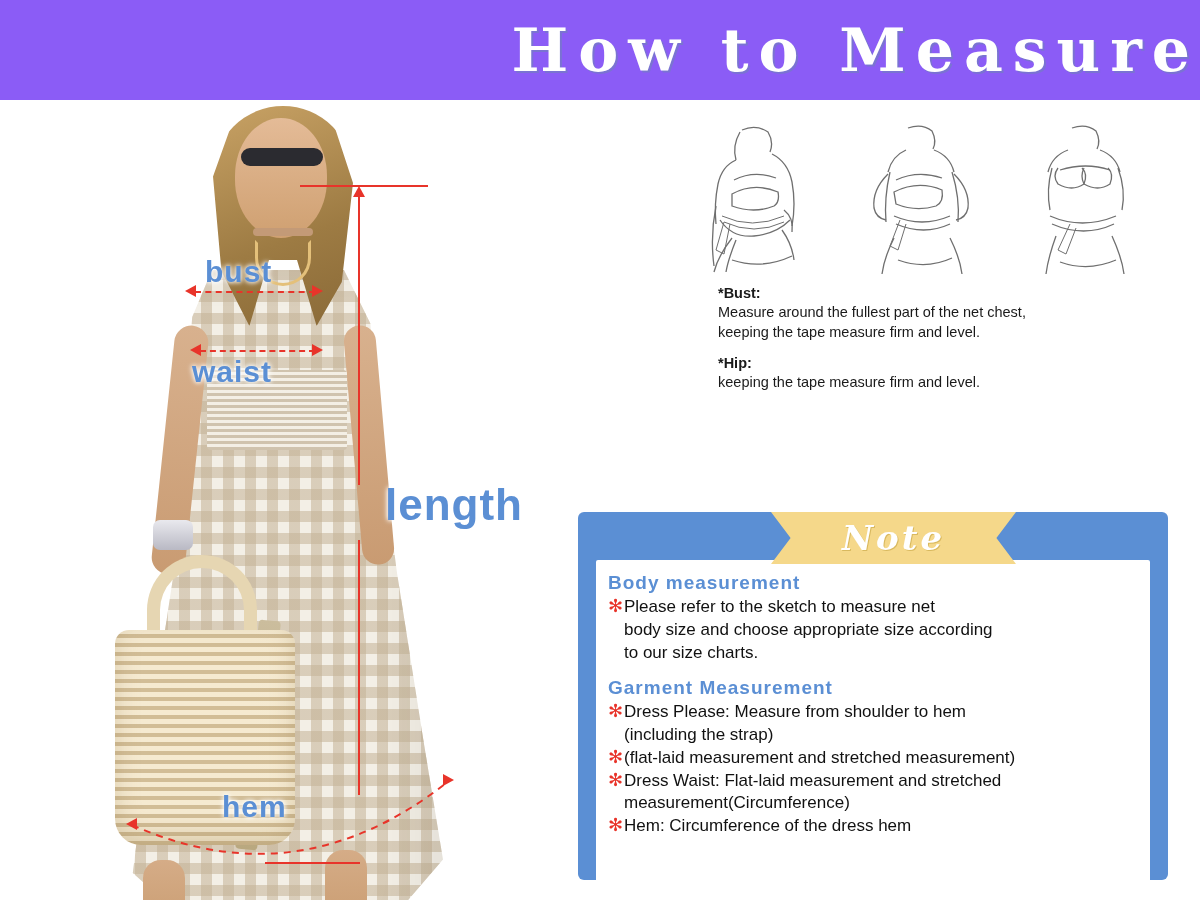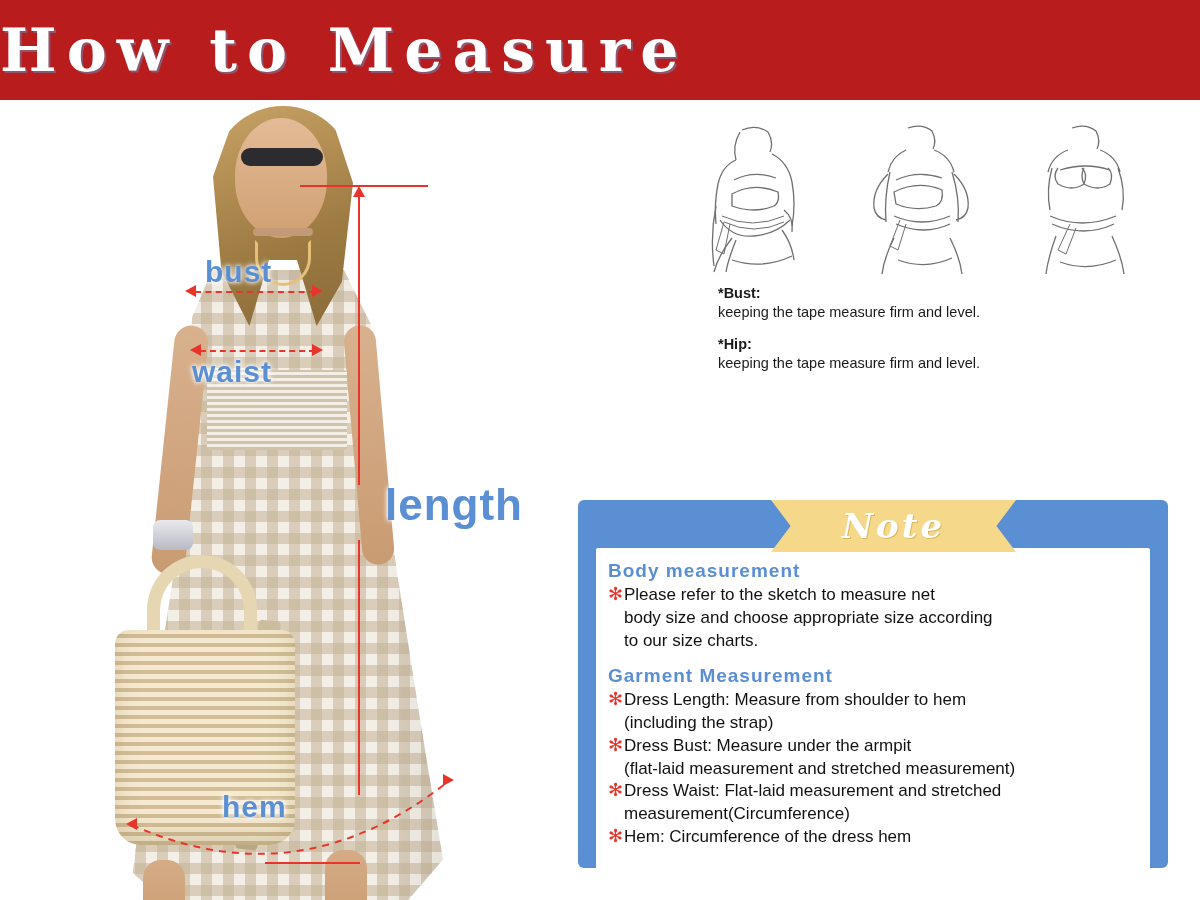--- a/index.html
+++ b/index.html
@@ -12,24 +12,24 @@
     overflow: hidden;
     position: relative;
   }
 
   
   .header {
     position: absolute;
     left: 0; top: 0;
     width: 1200px;
     height: 100px;
-    background: #b91c1c;
+    background: #8b5cf6;
     display: flex;
     align-items: center;
-    justify-content: flex-start;
+    justify-content: flex-end;
   }
   .header-title {
     font-family: "DejaVu Serif", serif;
     font-size: 60px;
     font-weight: bold;
     color: #ffffff;
     letter-spacing: 10px;
     text-shadow: 2px 2px 0 rgba(110,135,180,0.55);
     white-space: nowrap;
   }
@@ -226,21 +226,21 @@
   .def-line {
     font-size: 14.5px;
     color: #1a1a1a;
     line-height: 1.35;
     margin: 0;
   }
 
   
   .note-box {
     position: absolute;
-    left: 578px; top: 500px;
+    left: 578px; top: 512px;
     width: 590px; height: 368px;
     background: #5b8fd4;
     border-radius: 6px;
   }
   .note-inner {
     position: absolute;
     left: 18px; top: 48px;
     width: 554px; height: 322px;
     background: #ffffff;
     border-radius: 2px;
@@ -421,20 +421,21 @@
     <g fill="none" stroke="#6f6f6f" stroke-width="1">
       <path d="M62 104 l-12 26 l8 4 l10 -26"></path>
     </g>
   </svg>
 </div>
 
 <div class="defs-pane">
 
   <div class="def-block">
     <p class="def-title">*Bust:</p>
+    <p class="def-line">Measure around the fullest part of the net chest,</p>
     <p class="def-line">keeping the tape  measure firm and level.</p>
   </div>
 
 
   <div class="def-block">
     <p class="def-title">*Hip:</p>
     <p class="def-line">keeping the tape  measure firm and level.</p>
   </div>
 </div>
 
@@ -451,27 +452,26 @@
       <span class="star">✻</span>
       <span>Please refer to the sketch to measure net</span>
     </p>
     <p class="note-sub">body size and choose appropriate size according</p>
     <p class="note-sub">to our size charts.</p>
 
     <p class="note-heading" style="margin-top:14px;">Garment Measurement</p>
 
     <p class="note-item">
       <span class="star">✻</span>
-      <span>Dress Length: Measure from shoulder to hem</span>
+      <span>Dress Please: Measure from shoulder to hem</span>
     </p>
     <p class="note-sub">(including the strap)</p>
 
     <p class="note-item">
       <span class="star">✻</span>
-      <span>Dress Bust: Measure under the armpit</span>
     </p>
     <p class="note-sub">(flat-laid measurement and stretched measurement)</p>
 
     <p class="note-item">
       <span class="star">✻</span>
       <span>Dress Waist: Flat-laid measurement and stretched</span>
     </p>
     <p class="note-sub">measurement(Circumference)</p>
 
     <p class="note-item">

